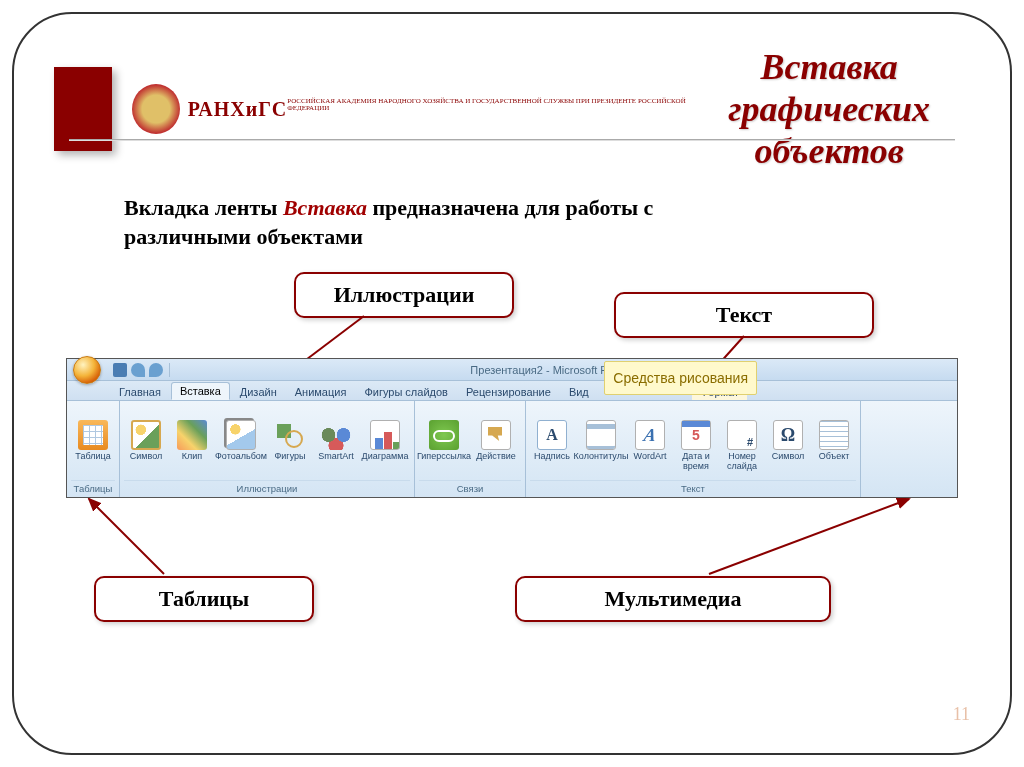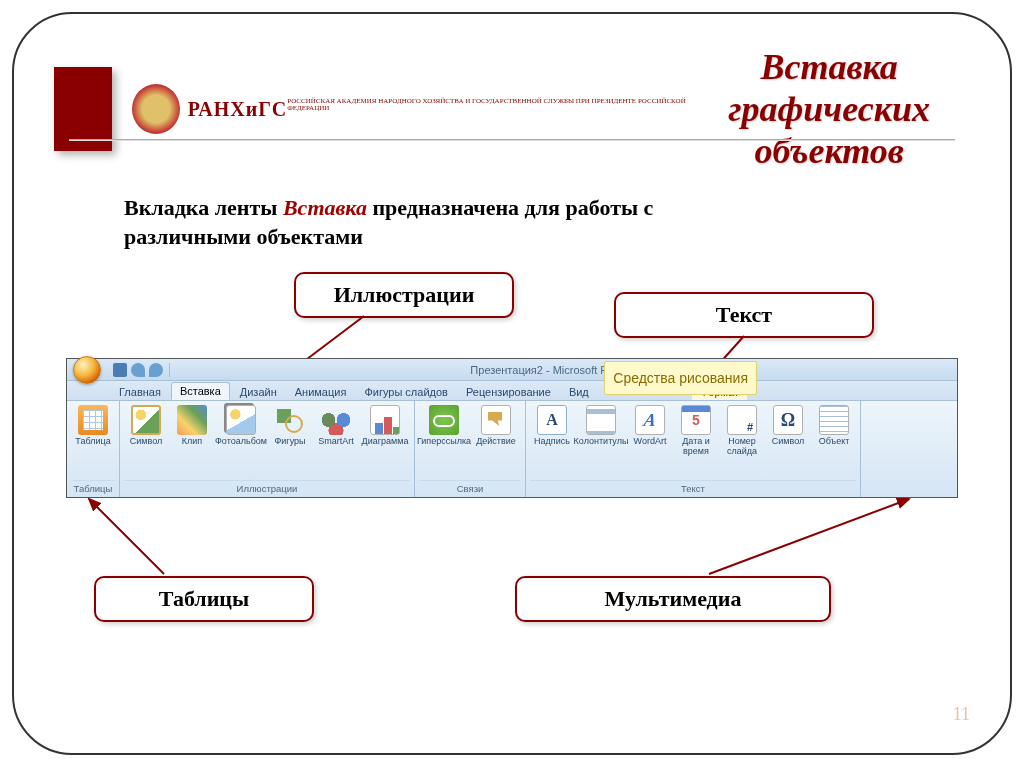--- a/index.html
+++ b/index.html
@@ -185,21 +185,21 @@
   }
   .ribbon-content {
     height: 96px;
     background: linear-gradient(#eef5fb, #d4e5f4);
     display: flex;
   }
   .rgroup {
     border-right: 1px solid #a7c0d8;
     display: flex;
     flex-direction: column;
-    padding: 2px 4px 0 4px;
+    padding: 17px 4px 0 4px;
   }
   .rgroup .items {
     flex: 1;
     display: flex;
     align-items: flex-start;
     gap: 2px;
   }
   .rbtn {
     display: flex;
     flex-direction: column;

